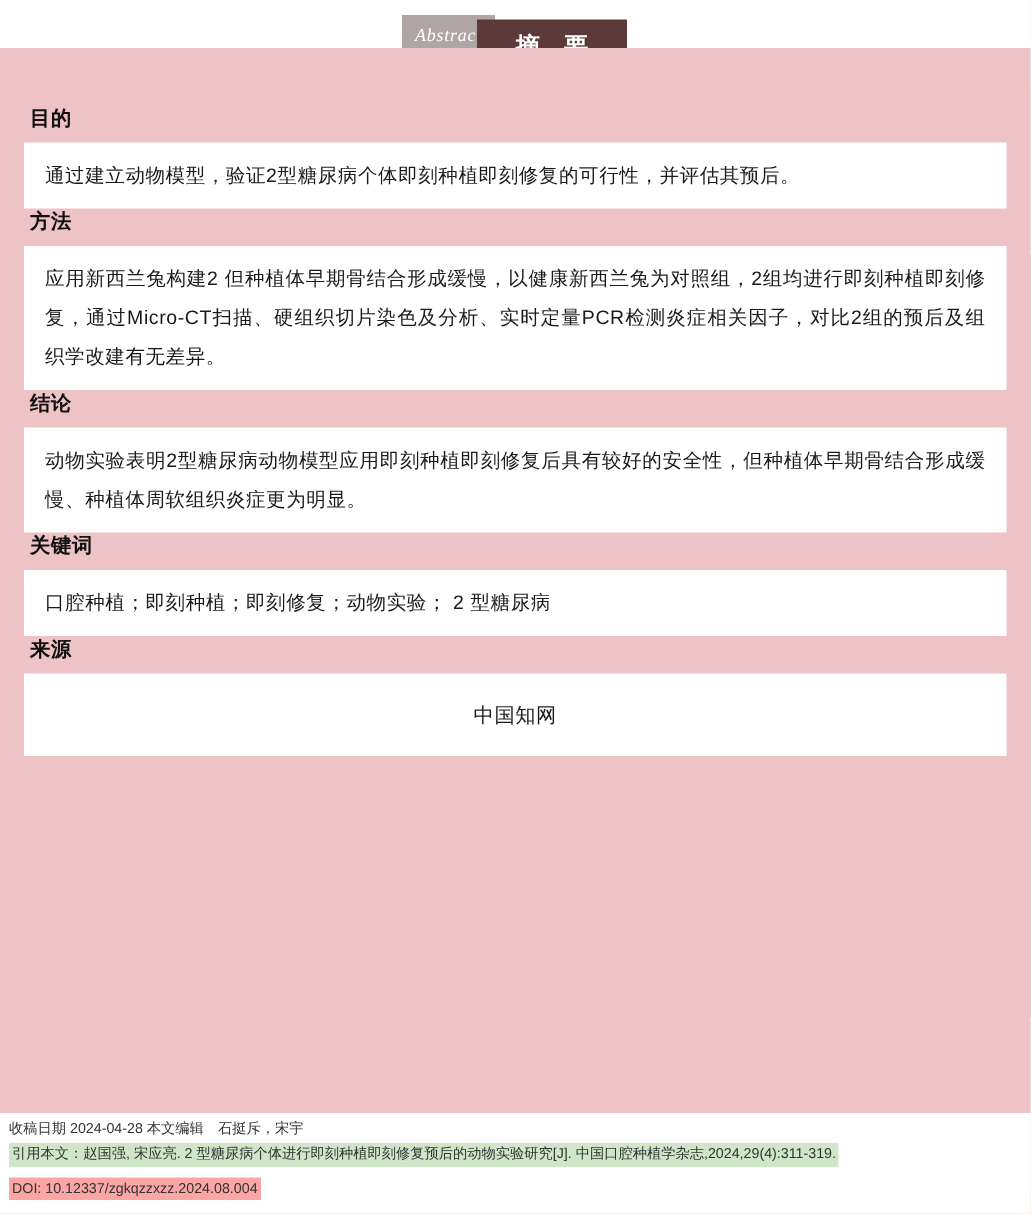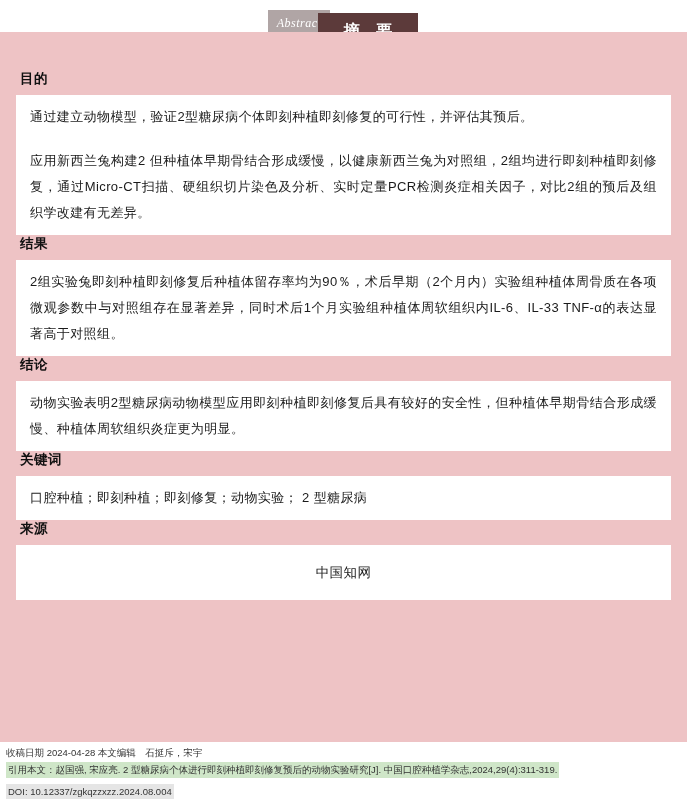--- a/index.html
+++ b/index.html
@@ -124,21 +124,21 @@
     overflow: hidden;
     text-overflow: ellipsis;
   }
   .foot-line.hl2 {
     background: #cfe6c8;
     display: inline-block;
     padding: 1px 2px;
     margin-top: 2px;
   }
   .foot-line.hl3 {
-    background: #e5e5e5;
+    background: #fca5a5;
     display: inline-block;
     padding: 1px 2px;
     margin-top: 2px;
   }
 </style>
 </head>
 <body>
 
 <div class="page">
 
@@ -149,27 +149,24 @@
   </div>
 
   <div class="panel">
 
     <div class="section">
       <div class="sec-head">目的</div>
       <div class="sec-body">通过建立动物模型，验证2型糖尿病个体即刻种植即刻修复的可行性，并评估其预后。</div>
     </div>
 
     <div class="section">
+      <div class="sec-head">方法</div>
       <div class="sec-body">应用新西兰兔构建2 但种植体早期骨结合形成缓慢，以健康新西兰兔为对照组，2组均进行即刻种植即刻修复，通过Micro-CT扫描、硬组织切片染色及分析、实时定量PCR检测炎症相关因子，对比2组的预后及组织学改建有无差异。</div>
     </div>
 
-    <div class="section">
-      <div class="sec-head">结果</div>
-      <div class="sec-body">2组实验兔即刻种植即刻修复后种植体留存率均为90％，术后早期（2个月内）实验组种植体周骨质在各项微观参数中与对照组存在显著差异，同时术后1个月实验组种植体周软组织内IL-6、IL-33 TNF-α的表达显著高于对照组。</div>
-    </div>
 
     <div class="section">
       <div class="sec-head">结论</div>
       <div class="sec-body">动物实验表明2型糖尿病动物模型应用即刻种植即刻修复后具有较好的安全性，但种植体早期骨结合形成缓慢、种植体周软组织炎症更为明显。</div>
     </div>
 
     <div class="section">
       <div class="sec-head">关键词</div>
       <div class="sec-body">口腔种植；即刻种植；即刻修复；动物实验； 2 型糖尿病</div>
     </div>

